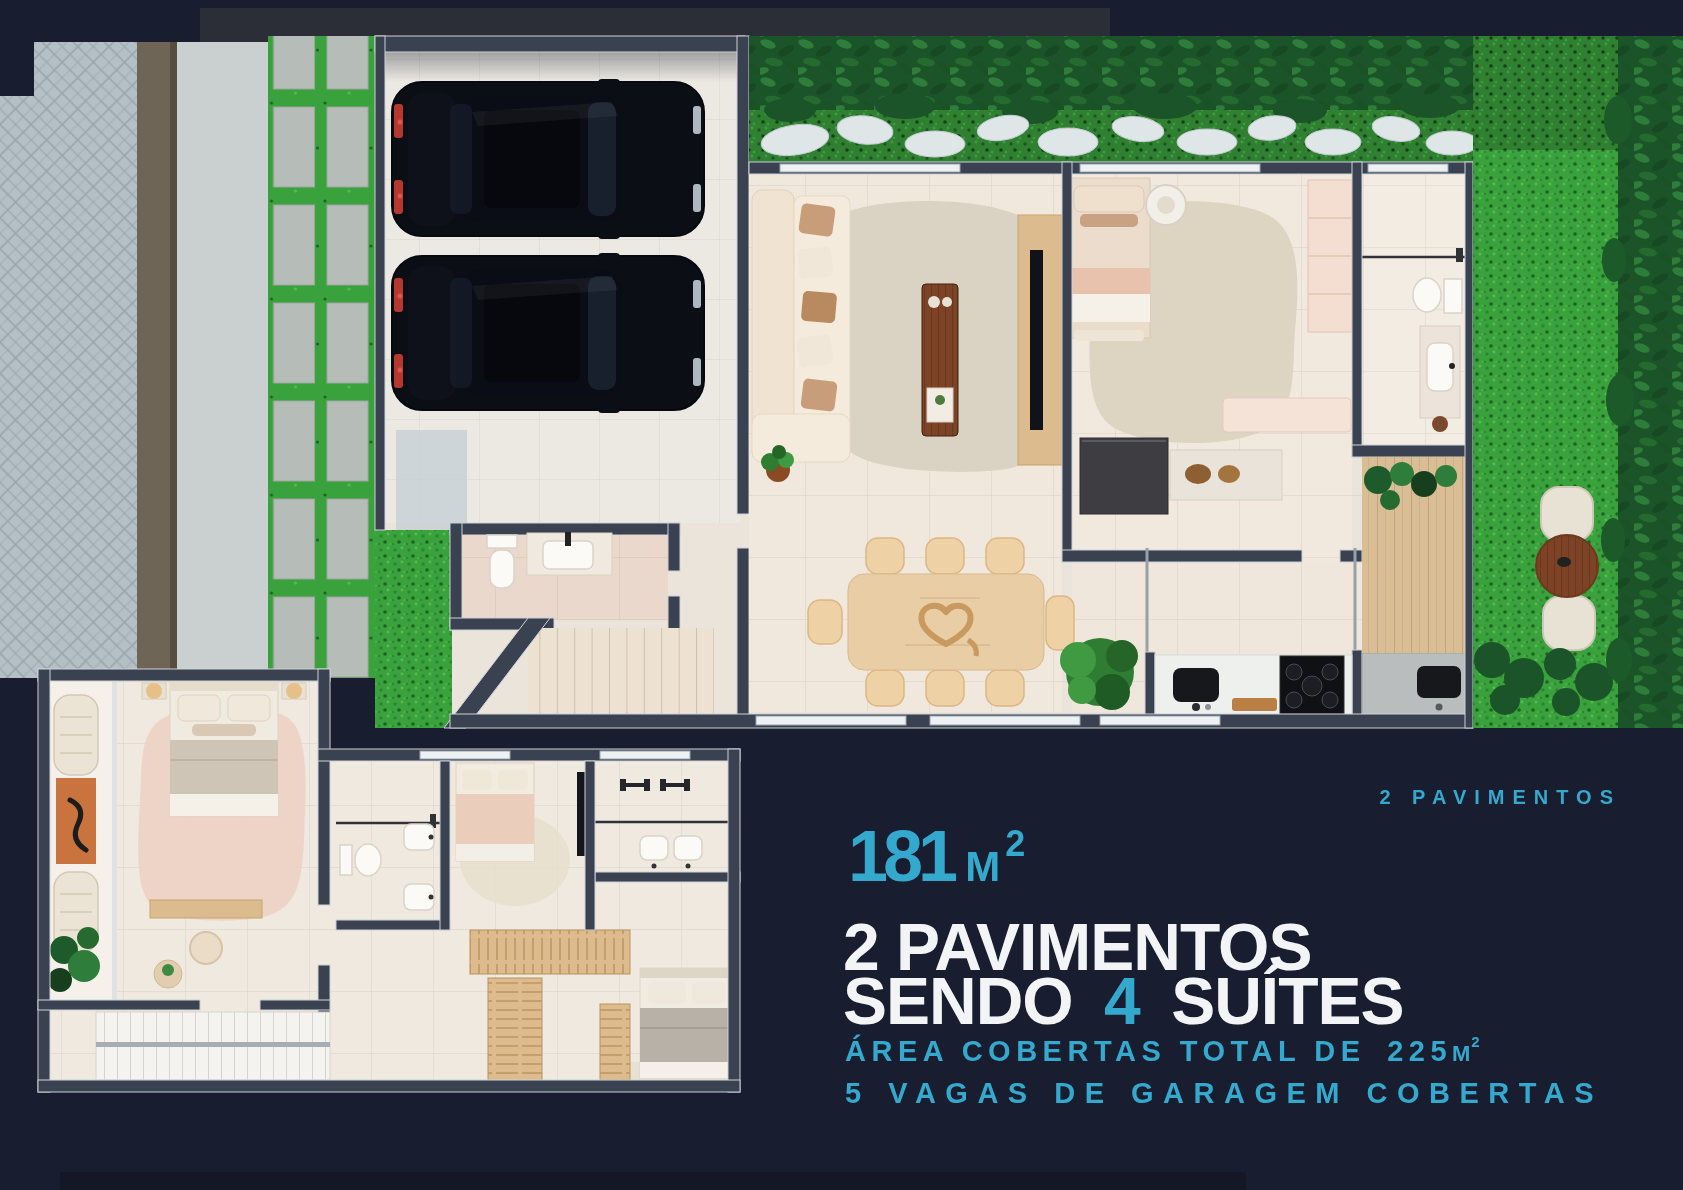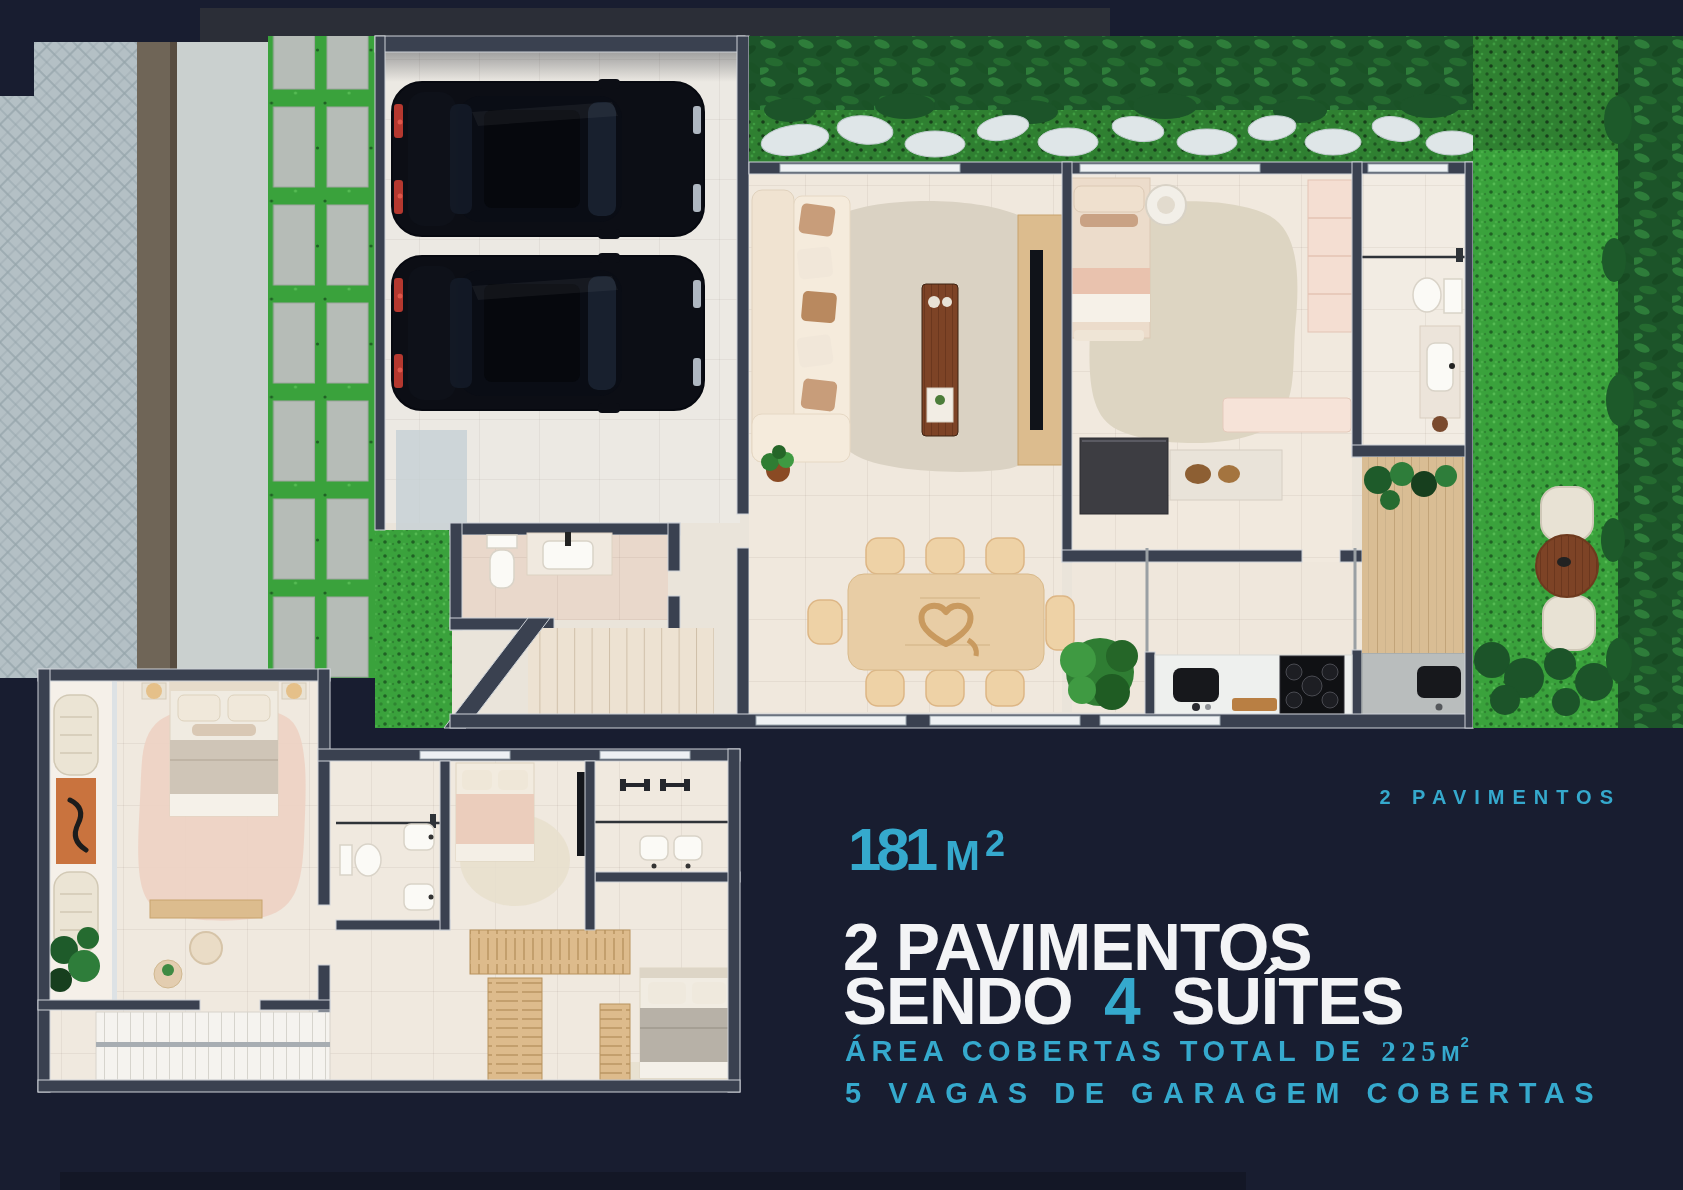--- a/index.html
+++ b/index.html
@@ -8,32 +8,32 @@
   svg{position:absolute;left:0;top:0;}
   .wall{fill:#3a4150;stroke:#cdd2d7;stroke-width:1;}
   .win{fill:#eef1f3;stroke:#9aa6ad;stroke-width:1;}
   .fix{fill:#fbfaf6;stroke:#d9d3c8;stroke-width:1.5;}
   
   .tag{position:absolute;top:786px;right:82px;font-size:20px;font-weight:700;
        letter-spacing:8px;color:#35a9cd;white-space:nowrap;}
   .hline{position:absolute;left:843px;top:820px;display:flex;align-items:baseline;
          color:#f3f4f6;line-height:1;white-space:nowrap;}
   .h-prefix{font-size:40px;font-weight:600;letter-spacing:-.5px;}
-  .h-num{font-size:60px;font-weight:700;color:#35a9cd;letter-spacing:-5px;margin-left:5px;}
+  .h-num{font-size:72px;font-weight:700;color:#35a9cd;letter-spacing:-5px;margin-left:5px;}
   .h-unit{font-size:42px;font-weight:700;color:#35a9cd;margin-left:12px;}
   .h-sup{font-size:36px;font-weight:700;color:#35a9cd;align-self:flex-start;
          margin-left:5px;margin-top:6px;}
   .l2{position:absolute;left:843px;top:914px;font-size:66px;font-weight:700;
       color:#f3f4f6;letter-spacing:-1px;line-height:1;white-space:nowrap;}
   .l3{position:absolute;left:843px;top:968px;font-size:66px;font-weight:700;
       color:#f3f4f6;letter-spacing:-1px;line-height:1;white-space:nowrap;}
   .l3 .cy{color:#35a9cd;margin:0 14px;}
   .sub1{position:absolute;left:845px;top:1034px;font-size:29px;font-weight:700;
         color:#35a9cd;letter-spacing:5.5px;line-height:1;white-space:nowrap;}
-  .sub1 .s-val{margin-left:2px;font-family:Liberation Serif, serif;}
+  .sub1 .s-val{margin-left:8px;}
   .sub1 .s-unit{font-size:22px;letter-spacing:1px;}
   .sub1 .s-sup{font-size:15px;vertical-align:14px;}
   .sub2{position:absolute;left:845px;top:1079px;font-size:29px;font-weight:700;
         color:#35a9cd;letter-spacing:9.5px;line-height:1;white-space:nowrap;}
 </style>
 </head>
 <body>
 
 <div class="canvas">
 

